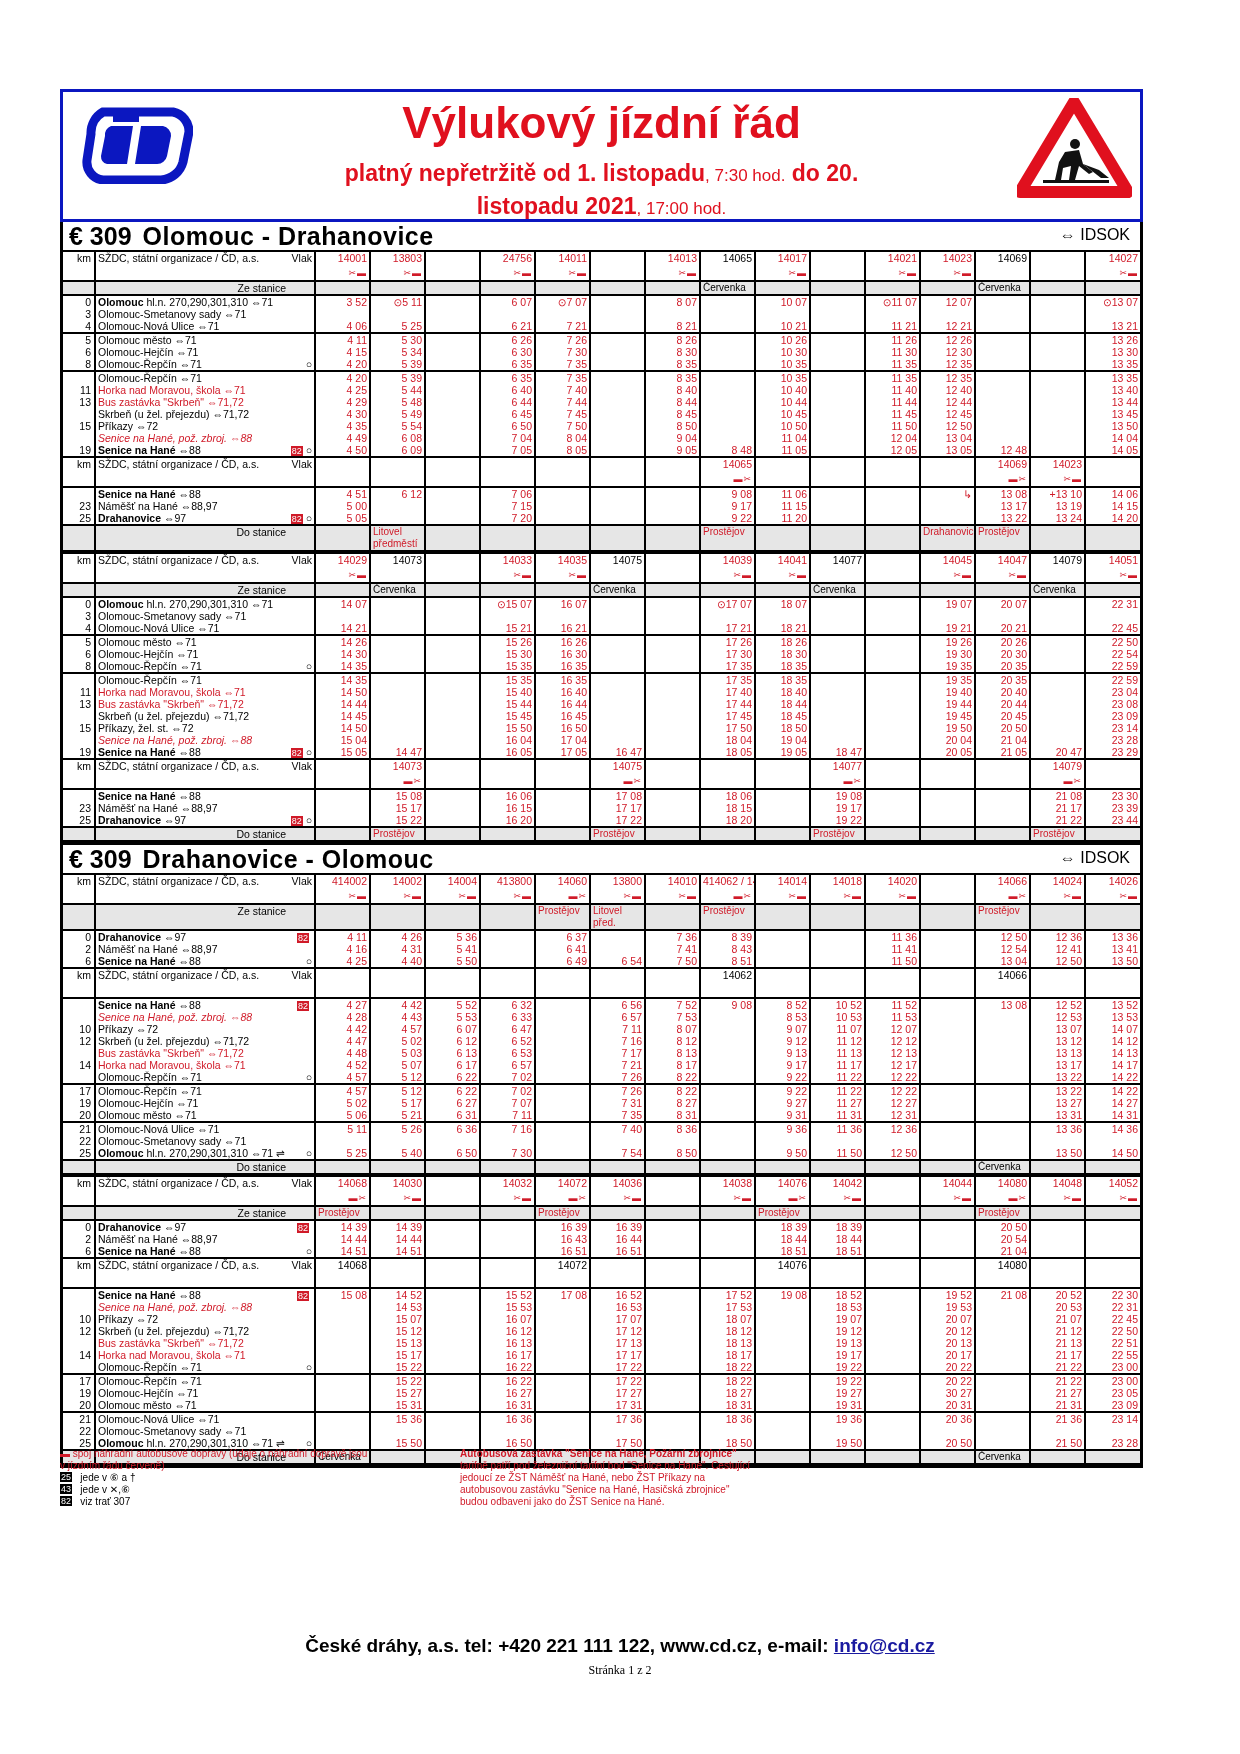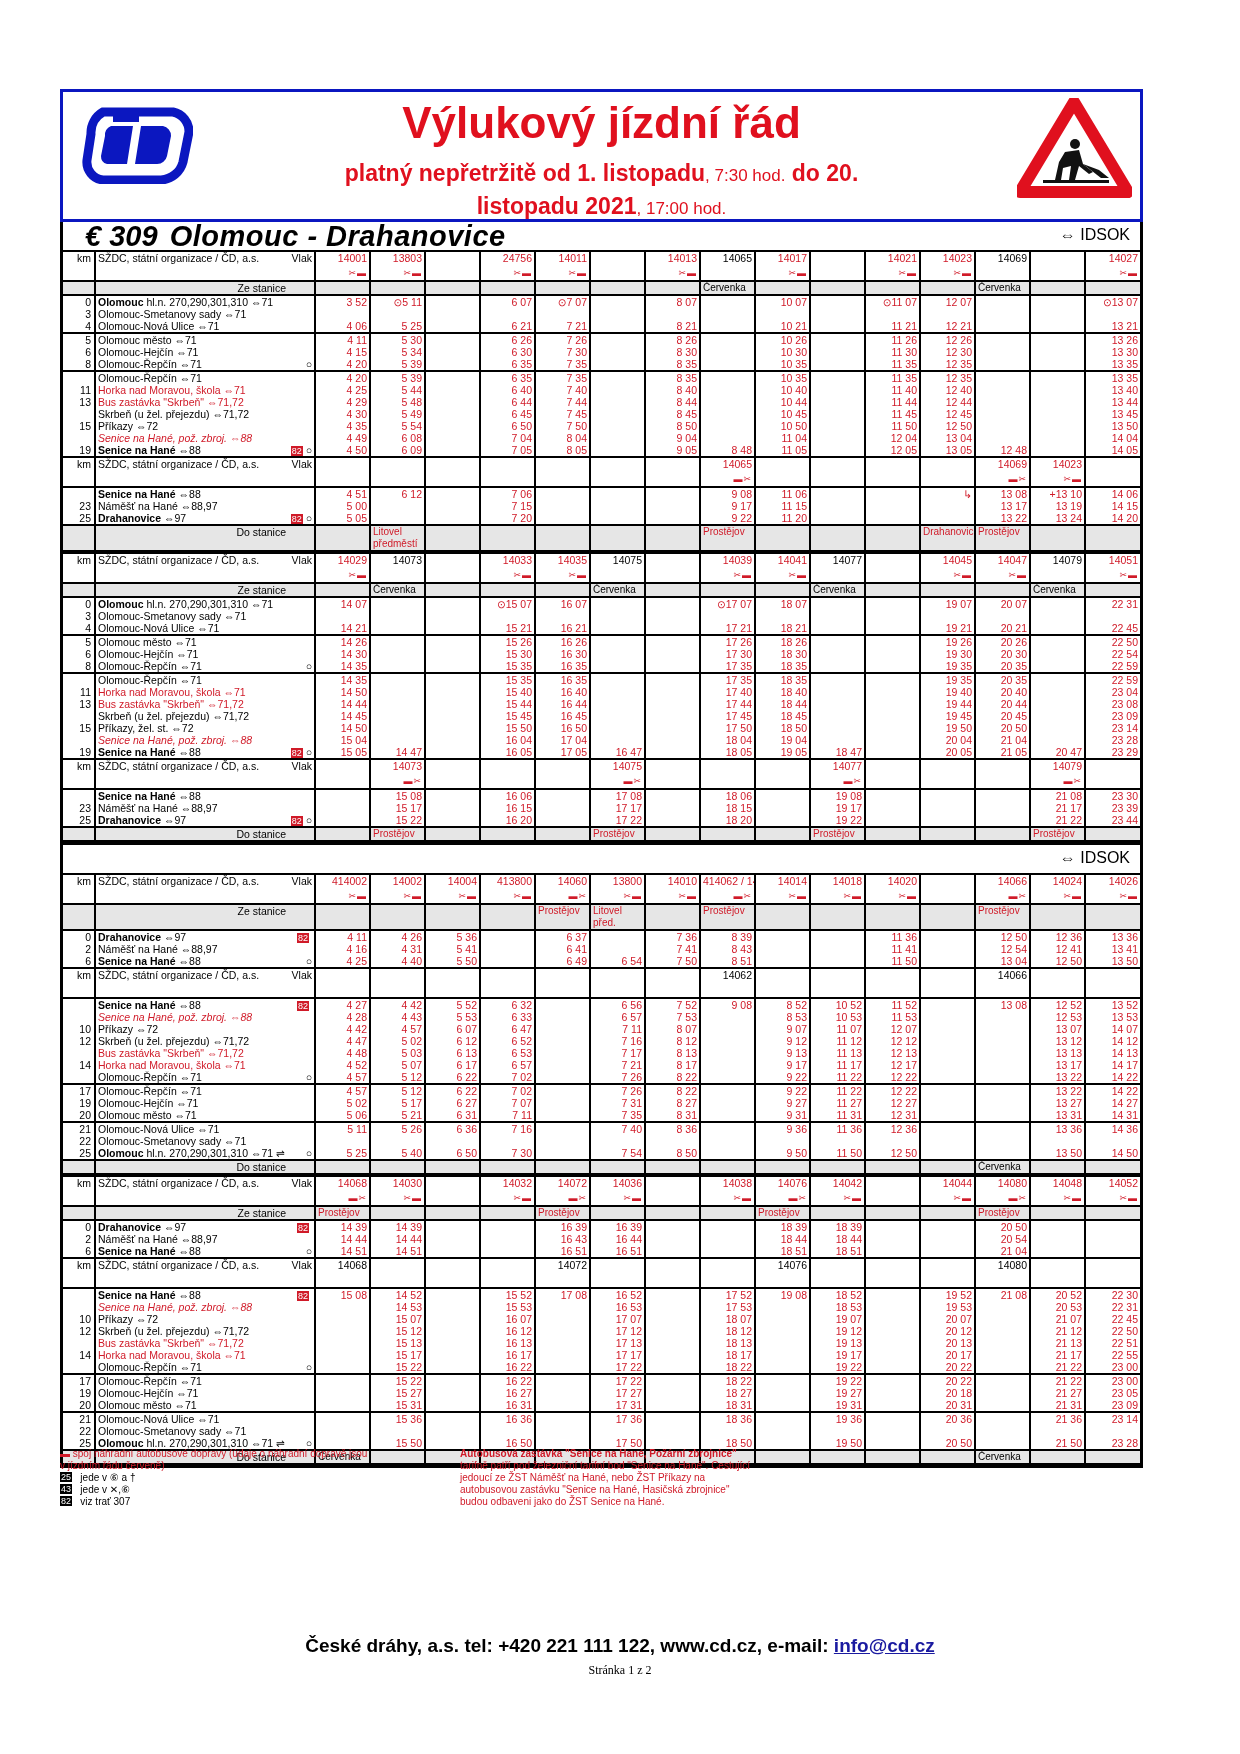--- a/index.html
+++ b/index.html
@@ -6,21 +6,21 @@
   body{width:1240px;height:1754px;position:relative;font-family:"Liberation Sans",sans-serif;color:#000;overflow:hidden;}
   .frame{position:absolute;left:60px;top:89px;width:1083px;}
   .hdrbox{border:3px solid #0b17c0;height:133px;position:relative;box-sizing:border-box;background:#fff;}
   .logo{position:absolute;left:18px;top:14px;width:112px;height:78px;}
   .title{position:absolute;left:0;right:0;top:6px;text-align:center;color:#e0101e;font-weight:bold;font-size:44px;}
   .subtitle{position:absolute;left:180px;right:180px;top:66px;text-align:center;color:#e0101e;font-weight:bold;font-size:23px;line-height:30px;}
   .subtitle .sm{font-size:17px;font-weight:normal;}
   .warn{position:absolute;right:8px;top:6px;width:115px;height:100px;}
   .tblock{border:3px solid #000;border-top:none;box-sizing:border-box;}
   .thead{height:28px;position:relative;border-bottom:2px solid #000;}
-  .thead .ttl{position:absolute;left:22px;top:0;font-size:29px;font-weight:bold;line-height:28px;font-style:italic;}
+  .thead .ttl{position:absolute;left:6px;top:0;font-size:25px;font-weight:bold;line-height:28px;}
   .thead .ttl .route{font-weight:normal;margin-left:4px;letter-spacing:0.5px;}
   .thead .ttl .rnum{font-weight:bold;}
   .thead .ids{position:absolute;right:10px;top:4px;font-size:16px;}
   table.tt{border-collapse:collapse;table-layout:fixed;width:100%;font-size:10.5px;}
   table.tt td{padding:0 2px;height:12px;line-height:12px;white-space:nowrap;overflow:hidden;vertical-align:top;border-left:2px solid #000;}
   table.tt td.km{width:26px;text-align:right;border-left:none;padding-right:3px;}
   table.tt td.st{width:188px;text-align:left;border-left:2px solid #000;}
   table.tt td.vl{width:22px;text-align:right;border-left:none;}
   table.tt td.c{text-align:right;color:#d01a28;}
   table.tt td.c.blk{color:#000;}
@@ -961,20 +961,21 @@
               <td class="c" style="text-align:left;white-space:normal;font-size:10px">Prostějov</td>
               <td class="c" style="text-align:left;white-space:normal;font-size:10px"></td>
             </tr>
           </tbody>
         </table>
       </div>
     </div>
   <div id="t2">
       <div class="tblock">
         <div class="thead">
+          <div class="ttl"><span>€</span> <span class="rnum">309</span> <span class="route" style="font-weight:bold">Drahanovice - Olomouc</span></div>
           <div class="ids">⇔ IDSOK</div>
         </div>
         <table class="tt">
           <tbody>
             <tr class="hdr">
               <td class="km">km</td>
               <td class="st">SŽDC, státní organizace / ČD, a.s.</td>
               <td class="vl">Vlak</td>
               <td class="c">414002</td>
               <td class="c">14002</td>
@@ -1745,21 +1746,21 @@
               <td class="c">15 27</td>
               <td class="c"></td>
               <td class="c">16 27</td>
               <td class="c"></td>
               <td class="c">17 27</td>
               <td class="c"></td>
               <td class="c">18 27</td>
               <td class="c"></td>
               <td class="c">19 27</td>
               <td class="c"></td>
-              <td class="c">20 18</td>
+              <td class="c">30 27</td>
               <td class="c"></td>
               <td class="c">21 27</td>
               <td class="c">23 05</td>
             </tr>
             <tr class="  ">
               <td class="km">20</td>
               <td class="st">Olomouc město ⇔71</td>
               <td class="vl"></td>
               <td class="c"></td>
               <td class="c">15 31</td>

